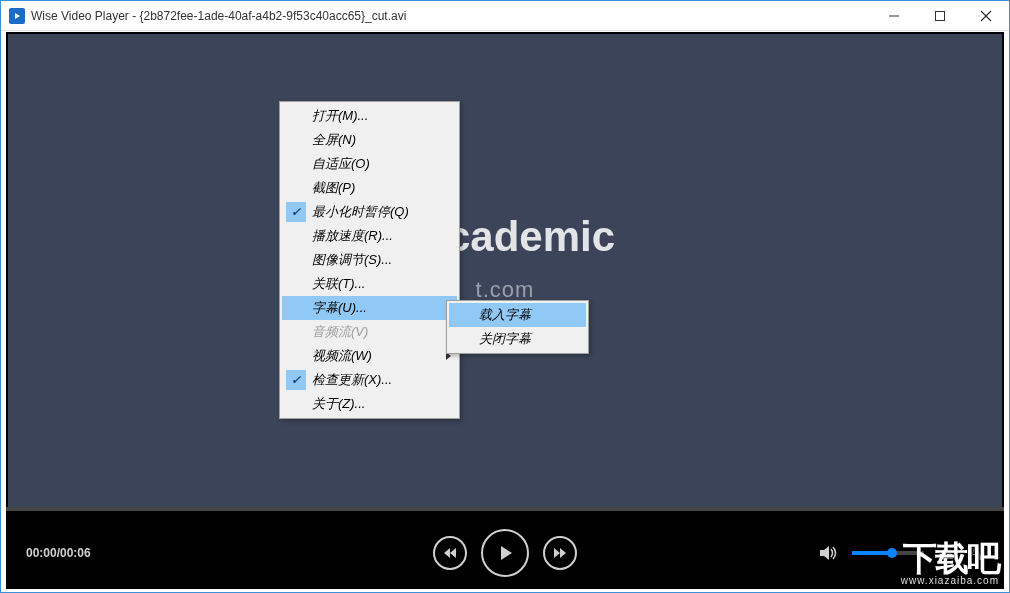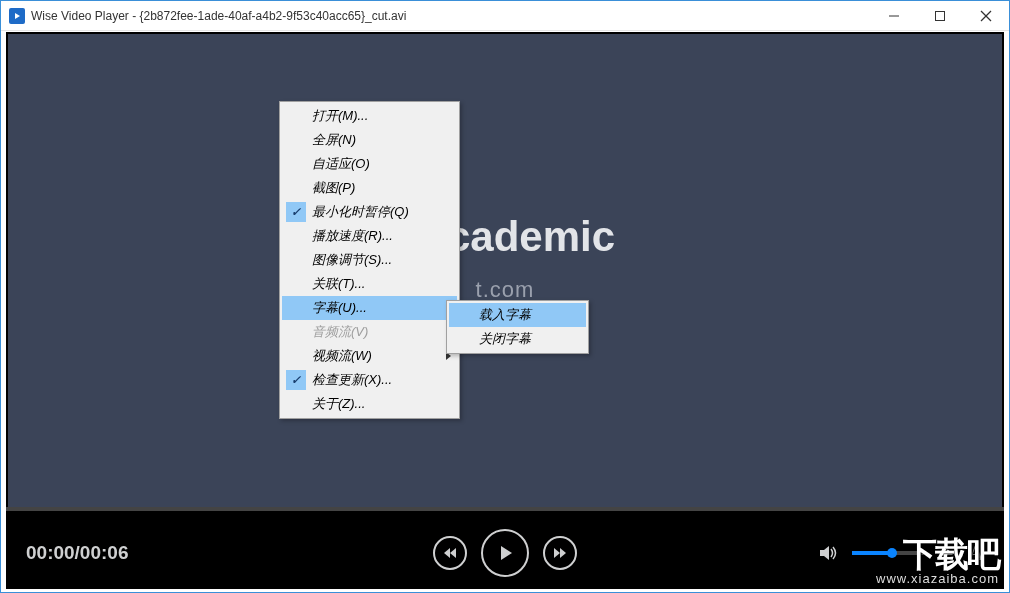--- a/index.html
+++ b/index.html
@@ -32,39 +32,39 @@
 .ctx-check { position: absolute; left: 4px; top: 2px; width: 20px; height: 20px; background: #90c8f6; display: flex; align-items: center; justify-content: center; }
 .ctx-check::before { content: "✓"; font-size: 12px; color: #1a3e6e; font-weight: bold; }
 .ctx-arrow { position: absolute; right: 6px; top: 50%; transform: translateY(-50%); width: 0; height: 0; border-left: 5px solid #333; border-top: 4px solid transparent; border-bottom: 4px solid transparent; }
 .ctx-item.highlight .ctx-arrow { border-left-color: #333; }
 
 
 .footer { position: absolute; left: 5px; right: 5px; bottom: 3px; height: 82px; background: #000; }
 .progress { position: absolute; top: 0; left: 0; right: 0; height: 4px; background: #444; }
 .progress-inner { width: 0%; height: 100%; background: #0a84ff; }
 .ctrl-row { position: absolute; top: 18px; left: 0; right: 0; height: 56px; display: flex; align-items: center; }
-.time { color: #cfd0d1; font-size: 19px; font-weight: 600; margin-left: 20px; }
+.time { color: #cfd0d1; font-size: 12px; font-weight: 600; margin-left: 20px; }
 .center-ctrls { position: absolute; left: 50%; transform: translateX(-50%); display: flex; align-items: center; gap: 14px; }
 .circle-btn { width: 34px; height: 34px; border: 2px solid #cfd0d1; border-radius: 50%; display: flex; align-items: center; justify-content: center; cursor: pointer; }
 .circle-btn.big { width: 48px; height: 48px; }
 .circle-btn svg { fill: #cfd0d1; }
 .right-ctrls { margin-left: auto; display: flex; align-items: center; gap: 14px; margin-right: 20px; }
 .vol-icon { color: #cfd0d1; display:flex; align-items:center; }
 .vol-slider { width: 72px; height: 4px; background: #444; position: relative; }
 .vol-slider-inner { width: 55%; height: 100%; background: #0a84ff; position: relative; }
 .vol-slider-inner::after { content: ""; position: absolute; right: -5px; top: 50%; transform: translateY(-50%); width: 10px; height: 10px; background: #0a84ff; border-radius: 50%; }
 .eject { width: 16px; color: #cfd0d1; display:flex; flex-direction: column; align-items:center; gap:2px;}
 .eject-tri { width:0; height:0; border-left:7px solid transparent; border-right:7px solid transparent; border-bottom:8px solid #cfd0d1;}
 .eject-bar { width:14px; height:2px; background:#cfd0d1;}
 .letter-a { color: #6a6a6a; font-size: 22px; font-weight: 400; font-family: Georgia, serif; }
 
 
 .wmark { position: absolute; right: 10px; bottom: 6px; color: #fff; text-align: right; pointer-events: none; }
 .wmark .big { font-size: 34px; font-weight: 900; letter-spacing: -2px; line-height: 1; text-shadow: 1px 1px 0 #000; }
-.wmark .small { font-size: 13px; letter-spacing: 1px; color: #ddd; margin-left: 12px; }
+.wmark .small { font-size: 10px; letter-spacing: 1px; color: #ddd; margin-left: 12px; }
 </style>
 </head>
 <body>
 
 <div class="titlebar">
   <div class="app-icon"></div>
   <div class="title">Wise Video Player - {2b872fee-1ade-40af-a4b2-9f53c40acc65}_cut.avi</div>
   <div class="winbtns">
     <div class="winbtn">
       <svg viewBox="0 0 10 10">

